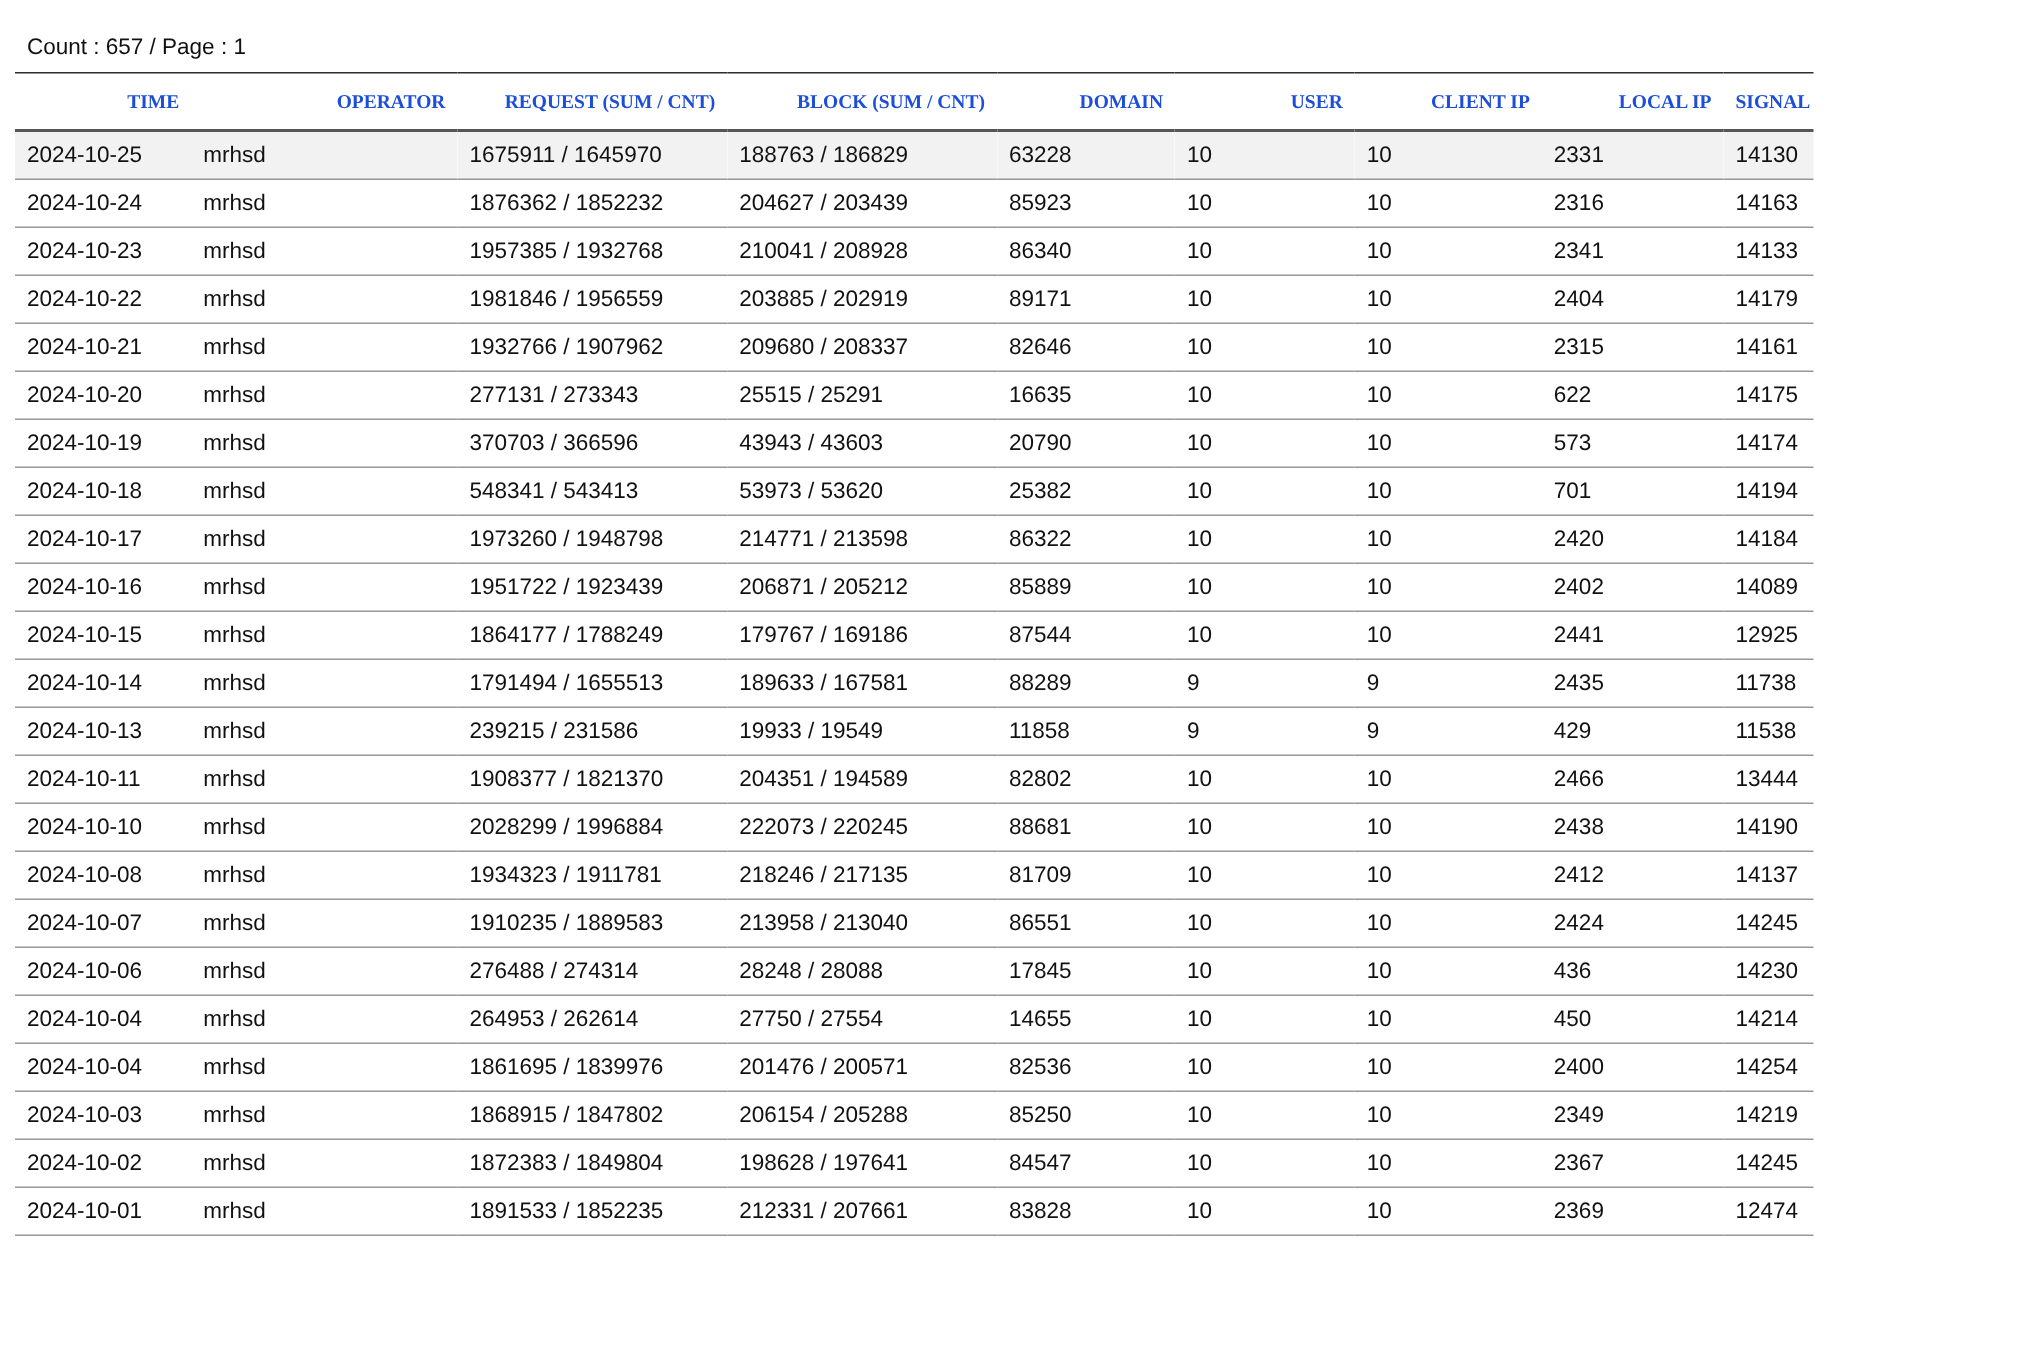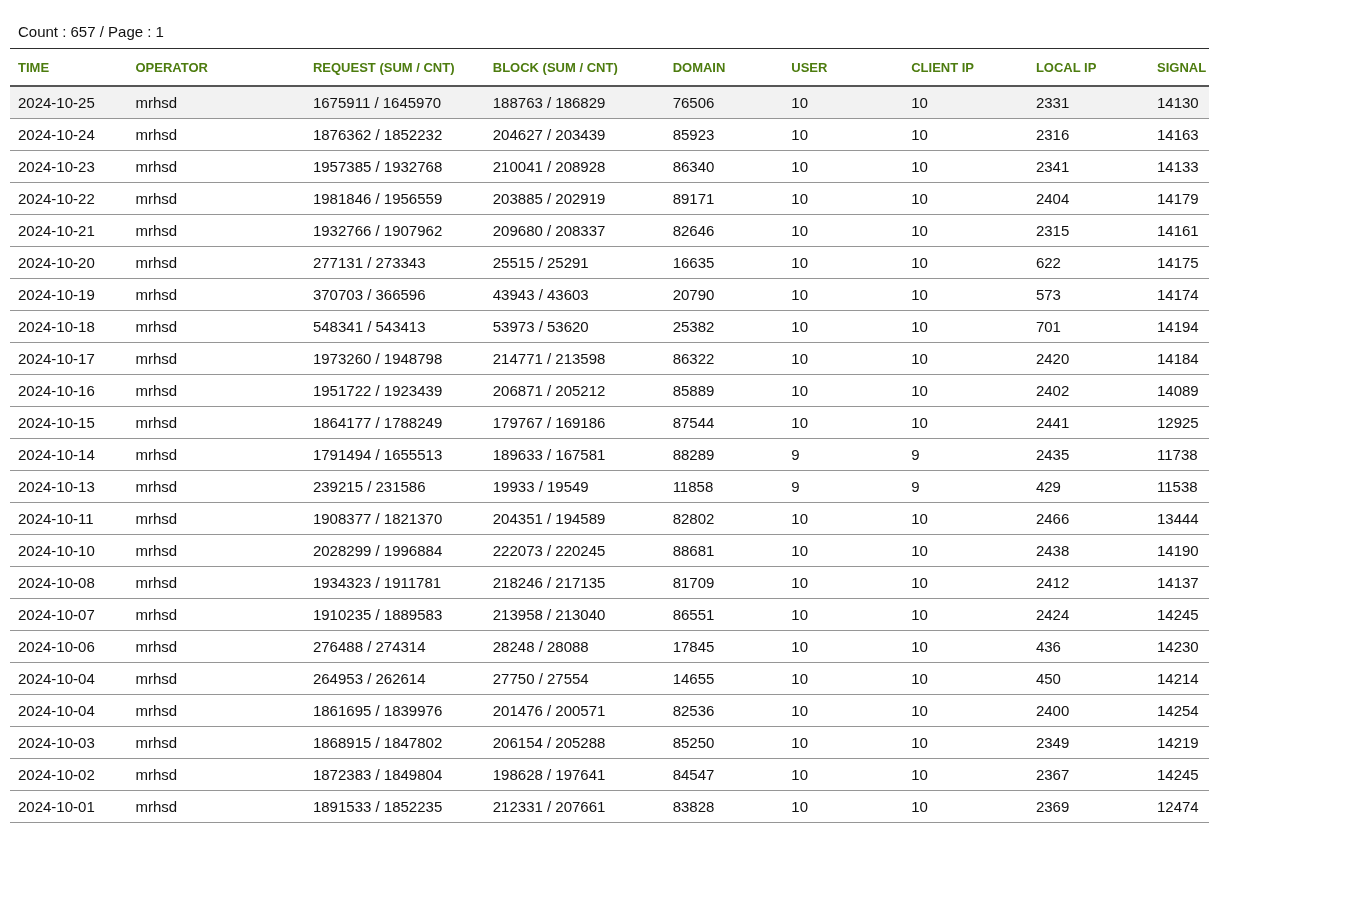--- a/index.html
+++ b/index.html
@@ -19,28 +19,29 @@
     padding: 0 0 8px 8px;
     color: #111111;
   }
   table {
     width: 100%;
     border-collapse: collapse;
     table-layout: fixed;
     border-top: 1px solid #2e2e2e;
   }
   thead th {
-    text-align: left;
+    text-align: right;
     font-size: 13px;
     font-weight: bold;
-    color: #4d7c0f;
+    color: #1d4ed8;
     padding: 11px 8px 10px 8px;
     border-bottom: 2px solid #565656;
     white-space: nowrap;
     overflow: hidden;
+    font-family: Liberation Serif, serif;
   }
   tbody td {
     font-size: 15px;
     line-height: 17px;
     padding: 7px 8px;
     border-bottom: 1.5px solid #969696;
     white-space: nowrap;
     overflow: hidden;
     color: #111111;
   }
@@ -86,21 +87,21 @@
           <th>LOCAL IP</th>
           <th>SIGNAL</th>
         </tr>
     </thead>
     <tbody>
         <tr class="highlight">
           <td>2024-10-25</td>
           <td>mrhsd</td>
           <td>1675911 / 1645970</td>
           <td>188763 / 186829</td>
-          <td>76506</td>
+          <td>63228</td>
           <td>10</td>
           <td>10</td>
           <td>2331</td>
           <td>14130</td>
         </tr>
         <tr>
           <td>2024-10-24</td>
           <td>mrhsd</td>
           <td>1876362 / 1852232</td>
           <td>204627 / 203439</td>

